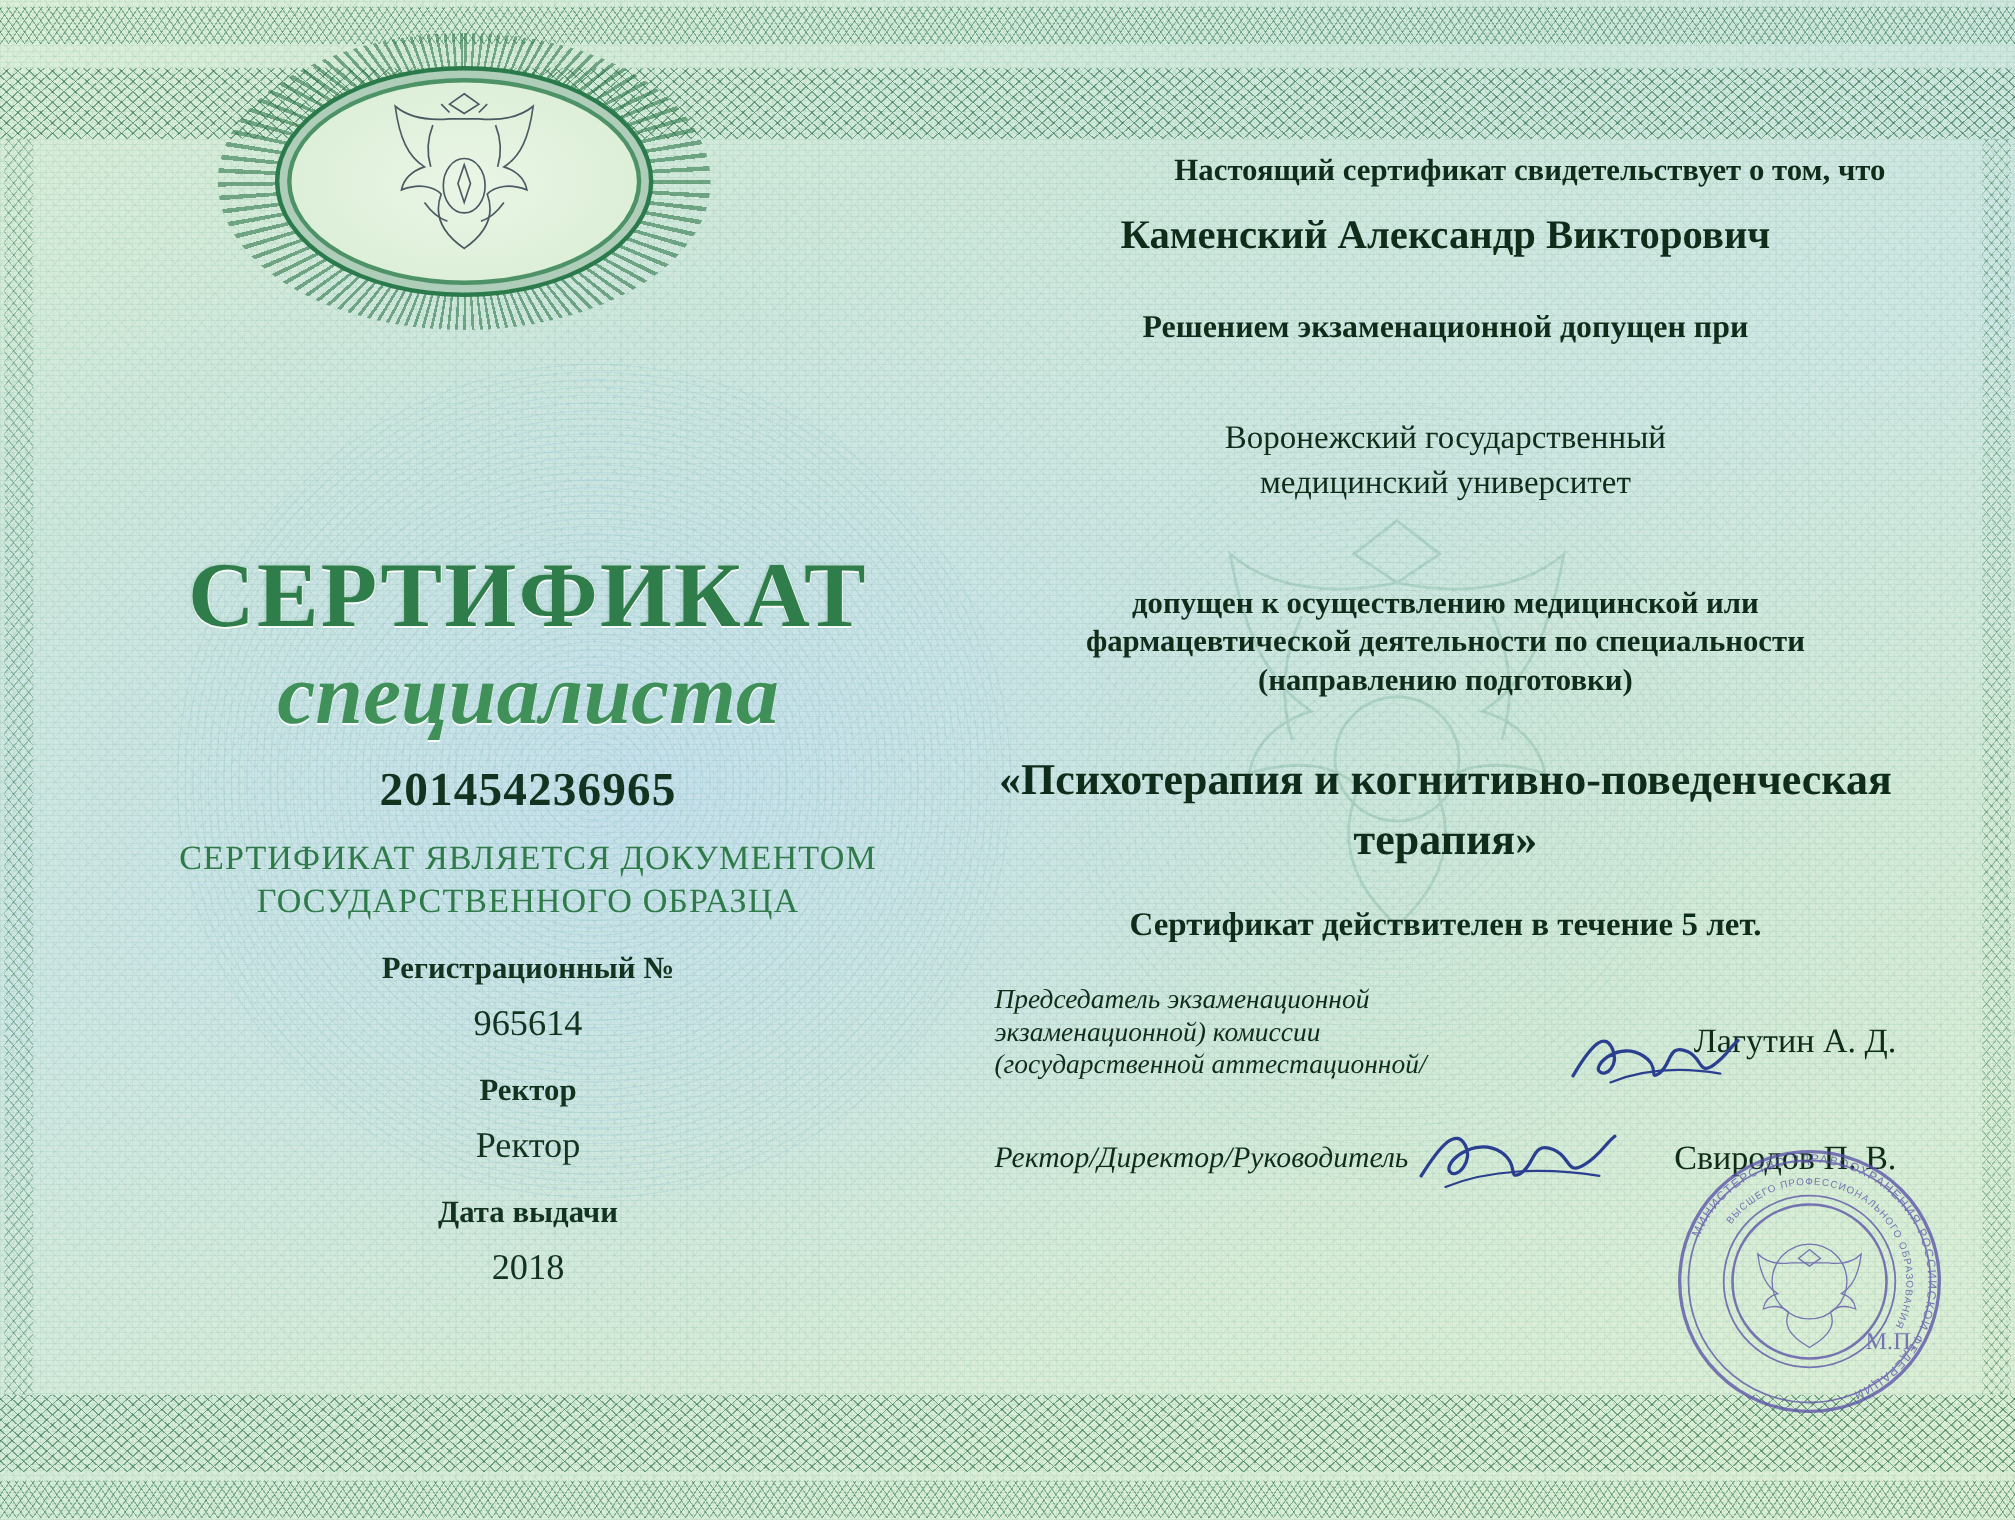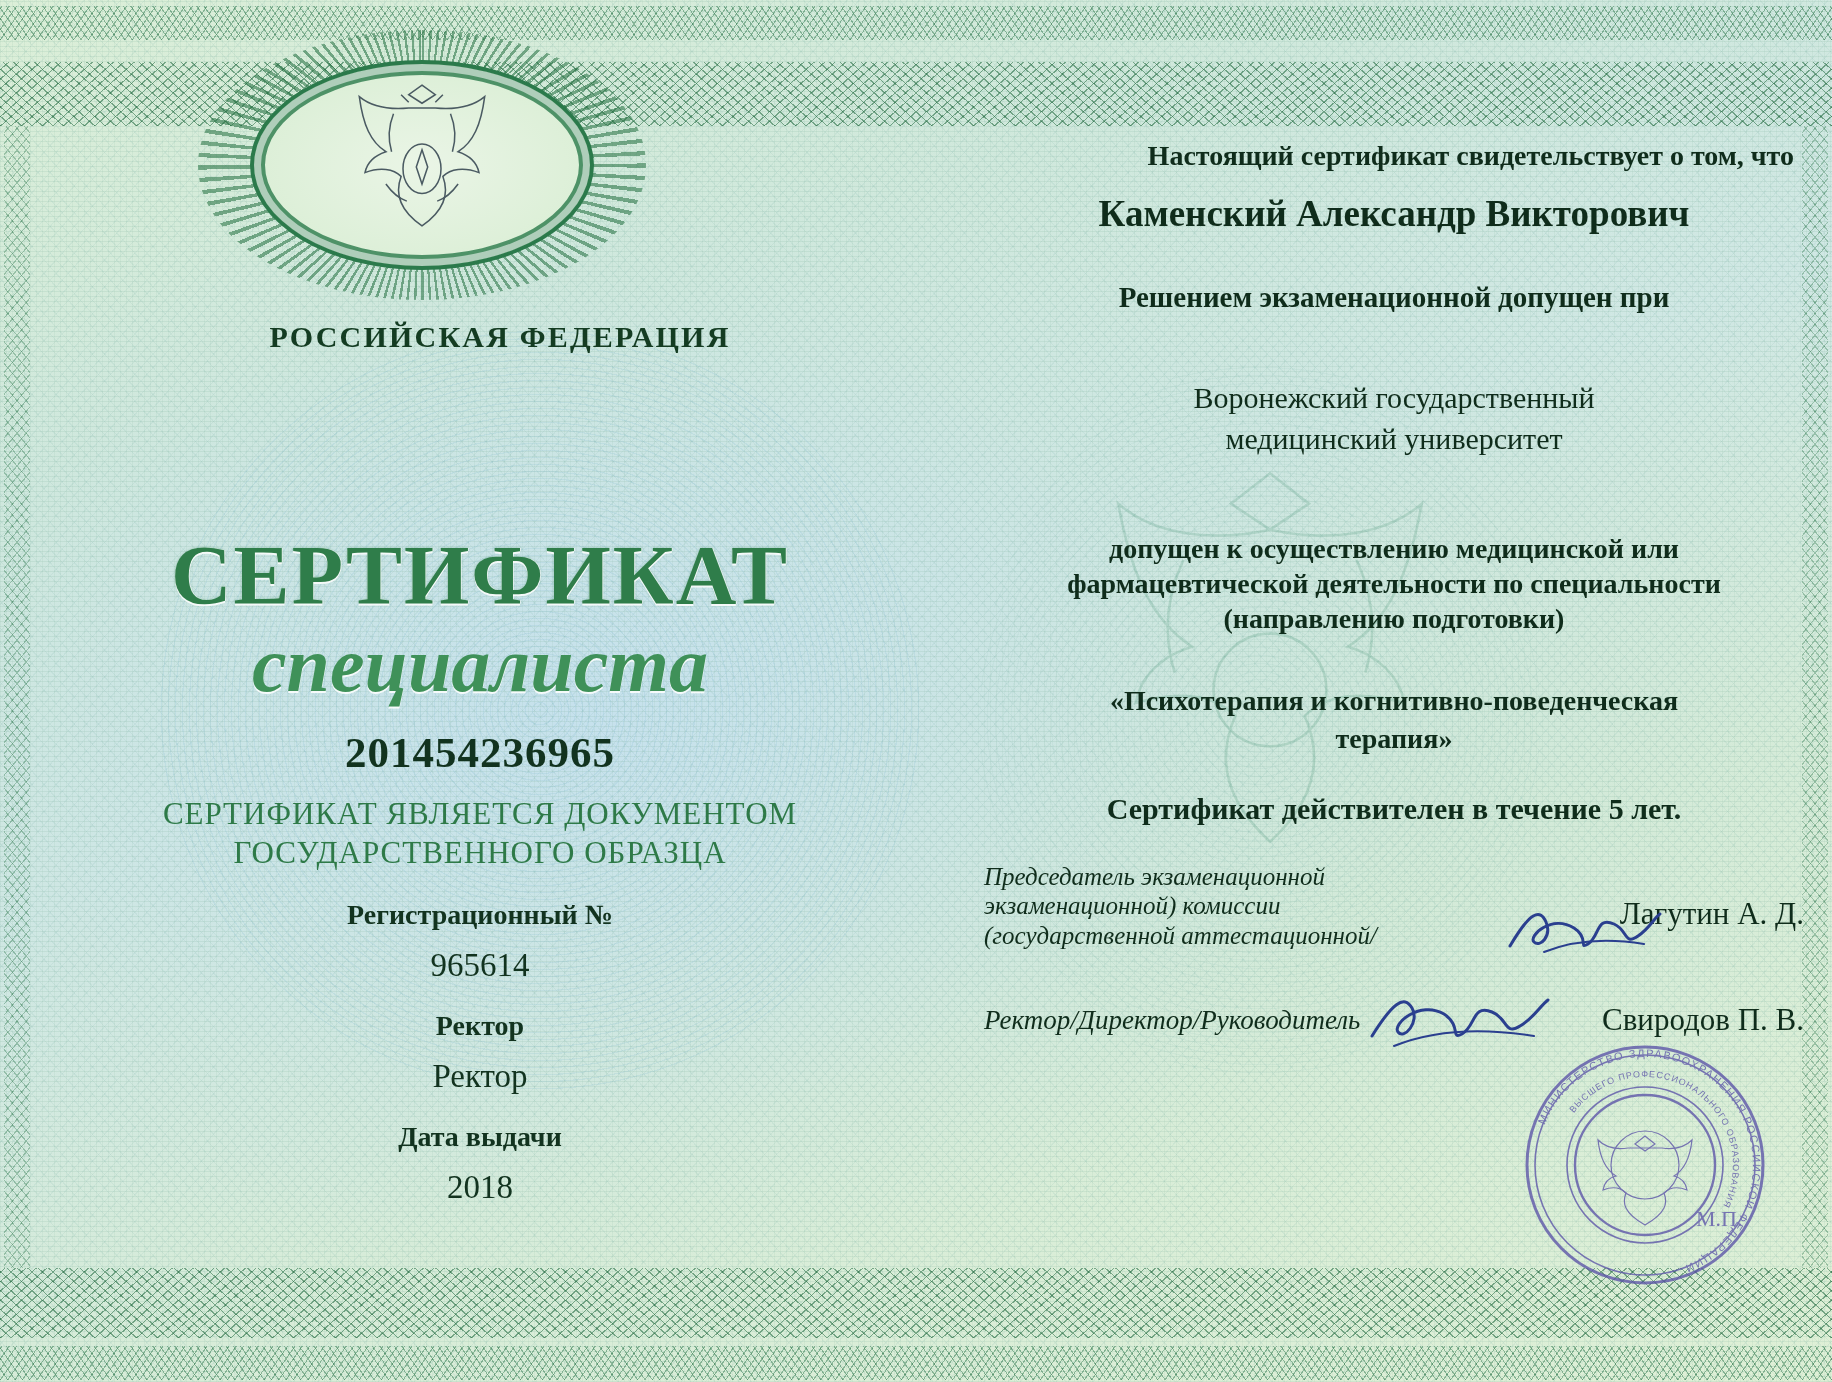--- a/index.html
+++ b/index.html
@@ -202,21 +202,21 @@
   }
   .field-value {
     margin-top: 16px;
     font-size: 33px;
     color: #12331f;
   }
 
   
   .right-col {
     position: absolute;
-    left: 984px;
+    left: 904px;
     top: 140px;
     width: 820px;
     color: #0f2c1b;
   }
   .r-intro {
     font-size: 28px;
     font-weight: bold;
     text-align: right;
     padding-right: 10px;
   }
@@ -241,21 +241,21 @@
   .r-admitted {
     margin-top: 72px;
     font-size: 28px;
     font-weight: bold;
     text-align: justify;
     text-align-last: center;
     line-height: 1.25;
   }
   .r-specialty {
     margin-top: 46px;
-    font-size: 28px;
+    font-size: 40px;
     font-weight: bold;
     text-align: center;
     line-height: 1.35;
   }
   .r-valid {
     margin-top: 34px;
     font-size: 30px;
     font-weight: bold;
     text-align: center;
   }
@@ -358,21 +358,20 @@
         <path d="M86 40 c-22 2 -40 -2 -52 -12 c4 30 12 48 28 58 c-12 4 -20 12 -22 22 c16 -6 30 -4 38 4 c-6 16 -4 34 22 52 c26 -18 28 -36 22 -52 c8 -8 22 -10 38 -4 c-2 -10 -10 -18 -22 -22 c16 -10 24 -28 28 -58 c-12 10 -30 14 -52 12z"></path>
         <ellipse cx="100" cy="104" rx="20" ry="26"></ellipse>
         <path d="M100 84 l6 18 -6 18 -6 -18z"></path>
         <path d="M70 46 q-8 20 -2 40 M130 46 q8 20 2 40"></path>
         <path d="M62 120 q10 14 22 18 M138 120 q-10 14 -22 18"></path>
       </g>
     </svg>
   </div>
 
   <div class="left-col">
-    <div class="rf-title">РОССИЙСКАЯ ФЕДЕРАЦИЯ</div>
     <div class="title-main">СЕРТИФИКАТ</div>
     <div class="title-sub">специалиста</div>
     <div class="doc-number">201454236965</div>
     <div class="state-doc">
       <div>СЕРТИФИКАТ ЯВЛЯЕТСЯ ДОКУМЕНТОМ</div>
       <div>ГОСУДАРСТВЕННОГО  ОБРАЗЦА</div>
     </div>
     <div class="field-label">Регистрационный №</div>
     <div class="field-value">965614</div>
     <div class="field-label">Ректор</div>

